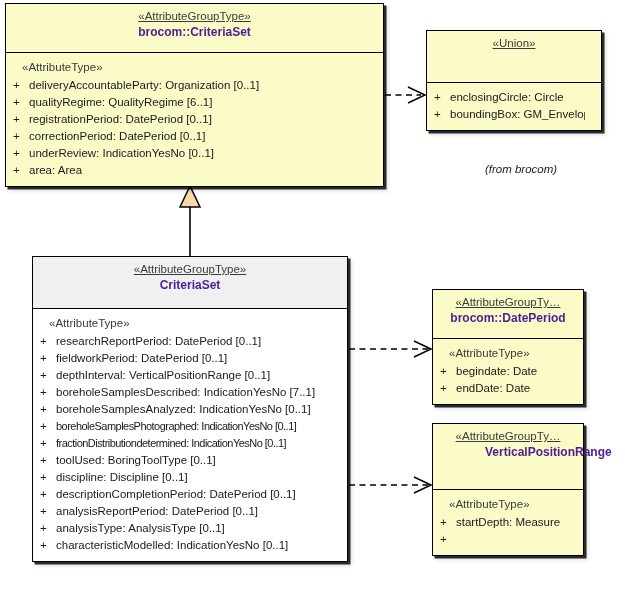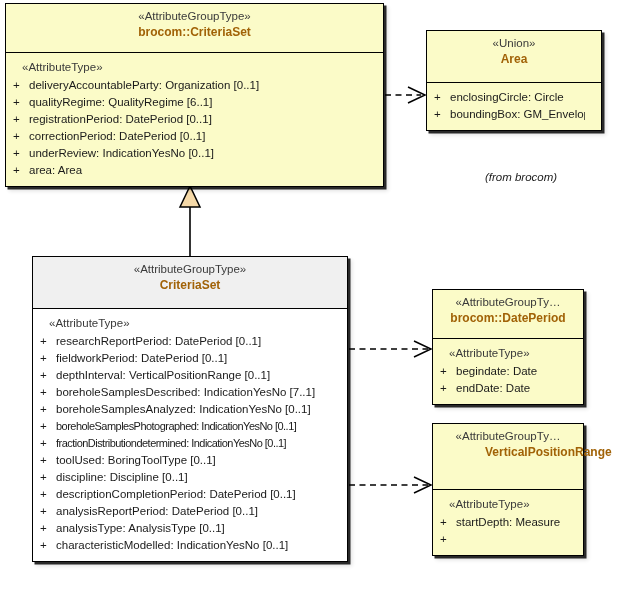--- a/index.html
+++ b/index.html
@@ -42,25 +42,26 @@
   }
   .uml-box.plain .uml-head {
     background: #f0f0f0;
   }
   .stereotype {
     font-size: 11.5px;
     color: #3a3a3a;
     line-height: 15px;
     white-space: nowrap;
     overflow: hidden;
+    text-decoration: underline;
   }
   .classname {
     font-size: 12px;
     font-weight: bold;
-    color: #a16207;
+    color: #4c1d95;
     line-height: 16px;
     white-space: nowrap;
     text-align: center;
   }
   .classname.wrap {
     white-space: normal;
     margin-left: 48px;
   }
   .uml-body {
     padding: 6px 16px 7px 4px;
@@ -116,21 +117,20 @@
   .from-note {
     position: absolute;
     left: 426px;
     top: 163px;
     width: 190px;
     text-align: center;
     font-size: 11.5px;
     font-style: italic;
     color: #1a1a1a;
     z-index: 6;
-    margin-top: 8px;
   }
 </style>
 </head>
 <body>
 
 <svg id="canvas" viewBox="0 0 625 603" width="625" height="603">
 
   <g>
     <line x1="190" y1="256" x2="190" y2="206" stroke="#000000" stroke-width="1.6"></line>
     <polygon points="190,186 180,207 200,207" fill="#f5d9a8" stroke="#000000" stroke-width="1.5"></polygon>
@@ -182,21 +182,20 @@
     <div class="attr-row">
       <span class="attr-vis">+</span>
       <span class="attr-sig">area: Area</span>
     </div>
   </div>
 </div>
 
 <div class="uml-box" id="box-area">
   <div class="uml-head">
     <div class="stereotype">«Union»</div>
-    <div class="classname">Area</div>
   </div>
   <div class="uml-body">
     <div class="attr-row">
       <span class="attr-vis">+</span>
       <span class="attr-sig">enclosingCircle: Circle</span>
     </div>
     <div class="attr-row">
       <span class="attr-vis">+</span>
       <span class="attr-sig">boundingBox: GM_Envelope</span>
     </div>

